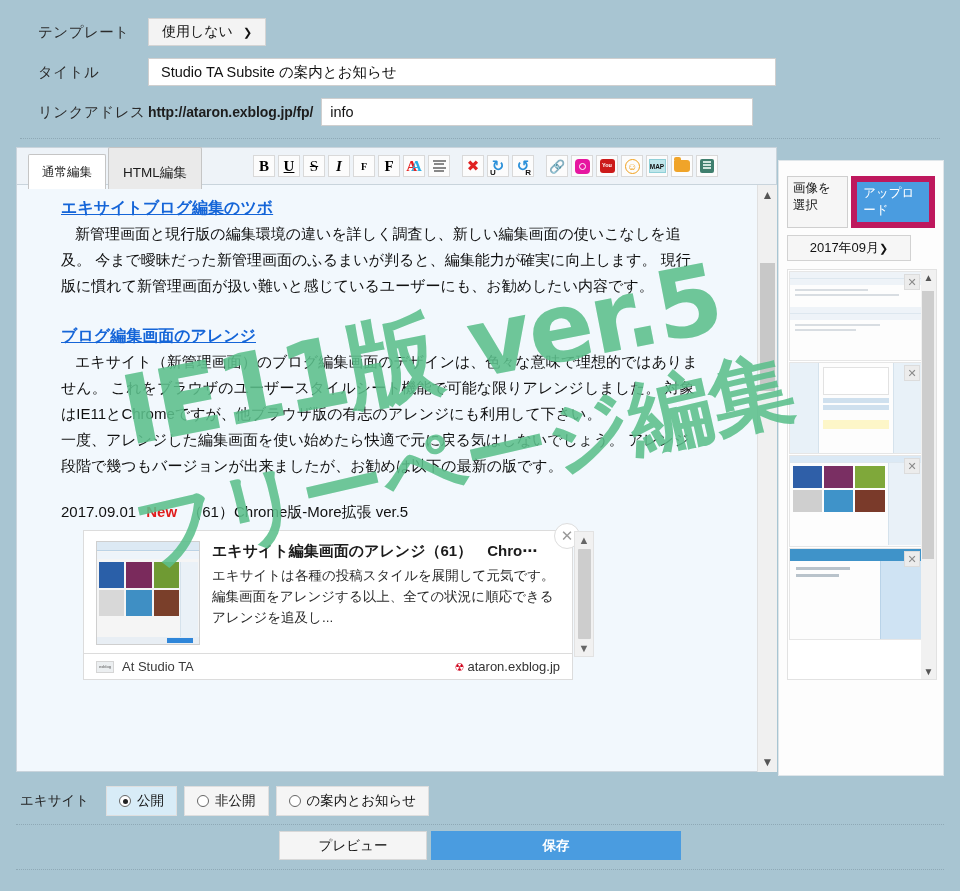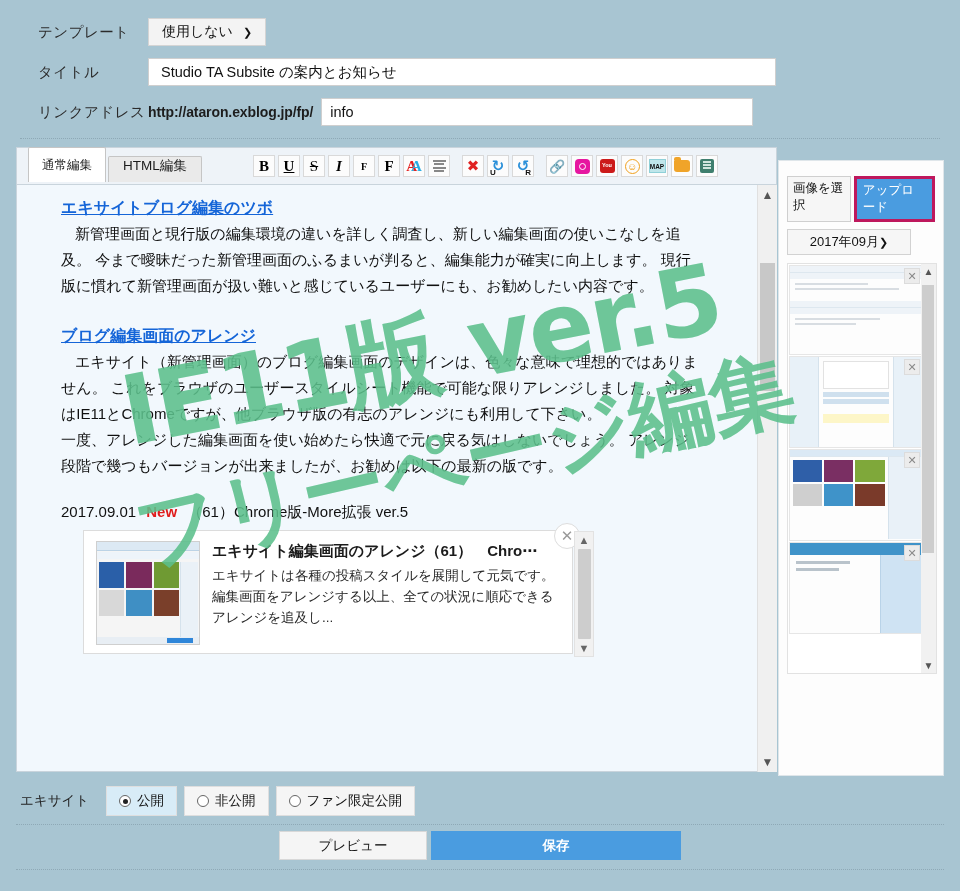--- a/index.html
+++ b/index.html
@@ -75,21 +75,21 @@
   }
   .tabs {
     position: absolute;
     left: 12px; top: 0;
     display: flex;
     align-items: flex-end;
     gap: 2px;
     z-index: 4;
   }
   .tab {
-    padding: 0 14px 7px 14px;
+    padding: 16px 14px 7px 14px;
     font-size: 13.5px;
     color: #1c1c1c;
     border: 1px solid #c5c5c5;
     border-bottom: none;
     cursor: pointer;
     background: #e8e8e8;
     border-radius: 2px 2px 0 0;
   }
   .tab.active { background: #ffffff; font-size: 12.5px; padding: 9px 13px 8px 13px;}
   .tab.inactive { background: #eaeaea; }
@@ -312,21 +312,21 @@
     background: #f6f6f6;
     border: 1px solid #cfcfcf;
     font-size: 12.5px;
     padding: 3px 5px;
     cursor: pointer;
     color:#111;
   }
   .btn-upload {
     background: #4a9ce0;
     color: #fff;
-    border: 3px solid #be185d;
+    border: 6px solid #be185d;
     font-size: 12.5px;
     padding: 3px 6px;
     margin-left: 3px;
     cursor: pointer;
   }
   .month-sel {
     margin-top: 7px;
     width: 124px;
     height: 26px;
     background: #f6f6f6;
@@ -626,20 +626,27 @@
         </div>
         <div class="embed-close">✕</div>
 
         <div class="card-scroll">
           <span class="arrow">▲</span>
           <span class="thumbx"></span>
           <span class="arrow">▼</span>
         </div>
       </div>
 
+      <div class="embed-foot">
+        <span class="fav">exblog</span>
+        <span>At Studio TA</span>
+        <span class="dom">
+          <b>☢</b><span>ataron.exblog.jp</span>
+        </span>
+      </div>
 
     </div>
   </div>
 
   <div class="ed-scroll">
     <span class="arrow">▲</span>
     <span class="track">
       <span class="thumbx"></span>
     </span>
     <span class="arrow">▼</span>
@@ -745,21 +752,21 @@
   <div class="radio-chip sel">
     <span class="radio-dot"></span>
     <span>公開</span>
   </div>
   <div class="radio-chip">
     <span class="radio-dot"></span>
     <span>非公開</span>
   </div>
   <div class="radio-chip">
     <span class="radio-dot"></span>
-    <span>ファン限定公開</span>
+    <span>の案内とお知らせ</span>
   </div>
 </div>
 
 <div class="bottom-divider"></div>
 
 <div class="action-row">
   <div class="btn-preview">プレビュー</div>
   <div class="btn-save">保存</div>
 </div>
 

